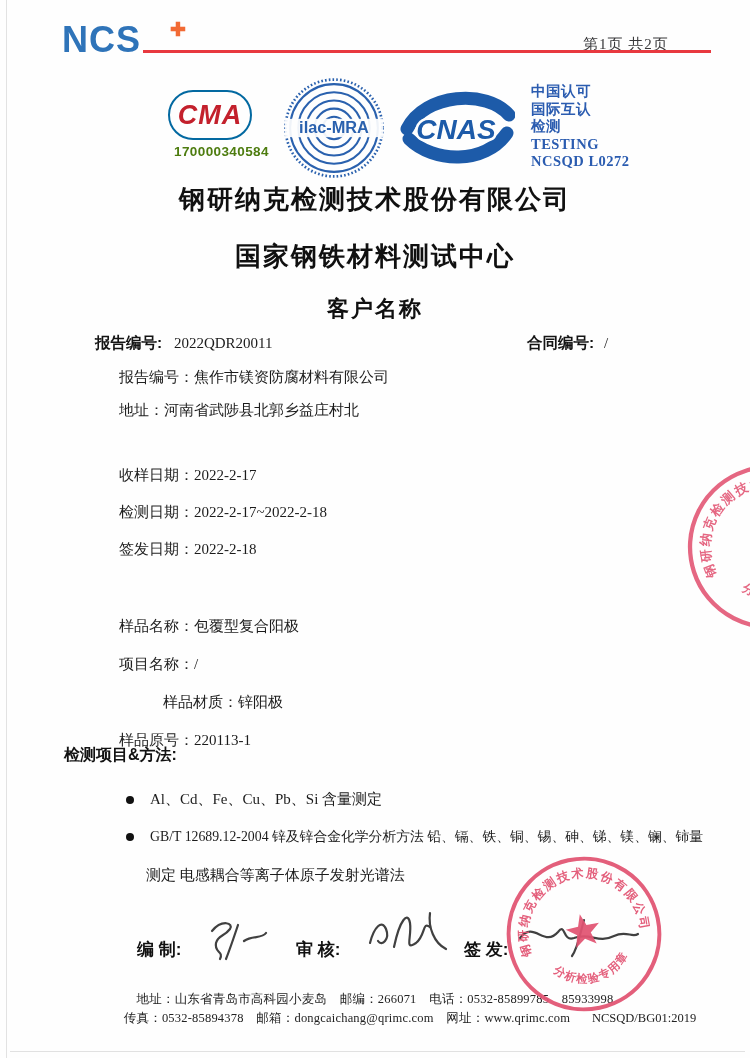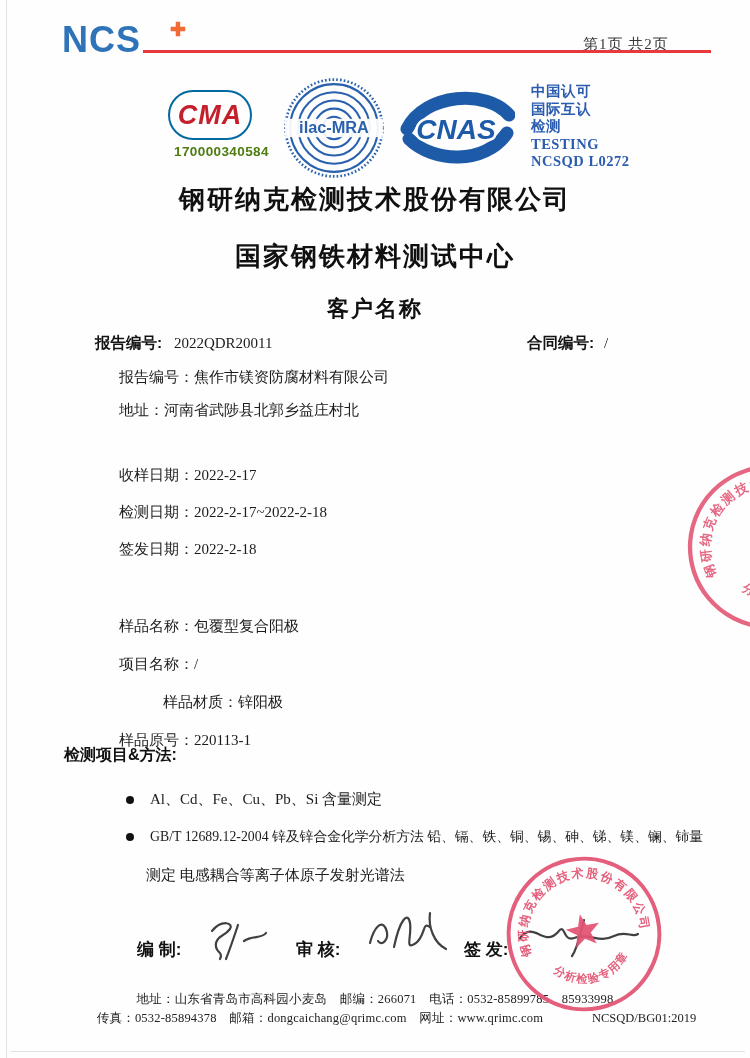--- a/index.html
+++ b/index.html
@@ -175,21 +175,21 @@
     <path d="M66,10 C64,24 70,40 82,46"></path>
   </svg>
 
   <div class="abs sig-label" style="left:464px;top:938px;">签 发:</div>
   <svg class="abs sig-svg" style="left:514px;top:908px;" width="130" height="55" viewBox="0 0 130 55">
     <path d="M6,30 C20,12 30,40 44,24 C52,14 48,34 60,30 C76,24 84,36 100,28 C112,22 118,30 124,26"></path>
     <path d="M70,12 C66,26 64,40 58,48"></path>
   </svg>
 
   <div class="abs footer-line" style="top:991px;">地址：山东省青岛市高科园小麦岛　邮编：266071　电话：0532-85899785　85933998</div>
-  <div class="abs footer-line" style="top:1010px;width:640px;">传真：0532-85894378　邮箱：dongcaichang@qrimc.com　网址：www.qrimc.com</div>
+  <div class="abs footer-line" style="top:1010px;width:640px;margin-left:27px;">传真：0532-85894378　邮箱：dongcaichang@qrimc.com　网址：www.qrimc.com</div>
   <div class="abs doc-code">NCSQD/BG01:2019</div>
 
   <svg class="abs stamp stamp-edge" viewBox="0 0 200 200">
     <circle cx="100" cy="100" r="93" fill="none" stroke="#e25372" stroke-width="5"></circle>
     <polygon points="100,75 94.7,89.7 79.1,90.2 91.4,99.8 87.1,114.8 100,106 112.9,114.8 108.6,99.8 120.9,90.2 105.3,89.7" fill="#e25372"></polygon>
     <defs>
       <path id="edge-top-arc" d="M31.1,112.2 A70,70 0 1 1 168.9,112.2"></path>
       <path id="edge-bottom-arc" d="M50.9,134.4 A60,60 0 0 0 149.1,134.4"></path>
     </defs>
     <text font-size="15" letter-spacing="1">

